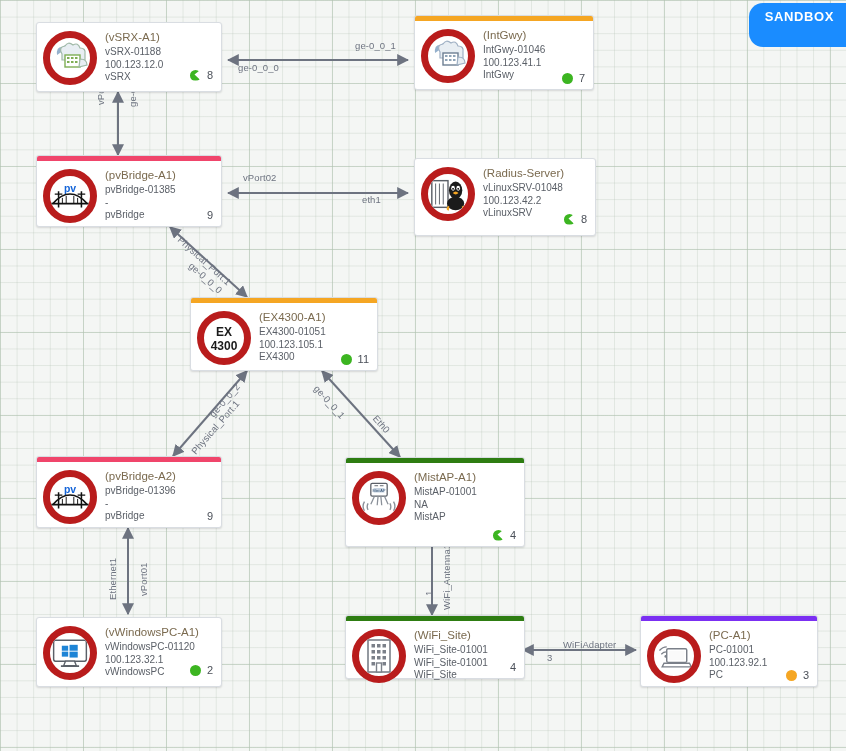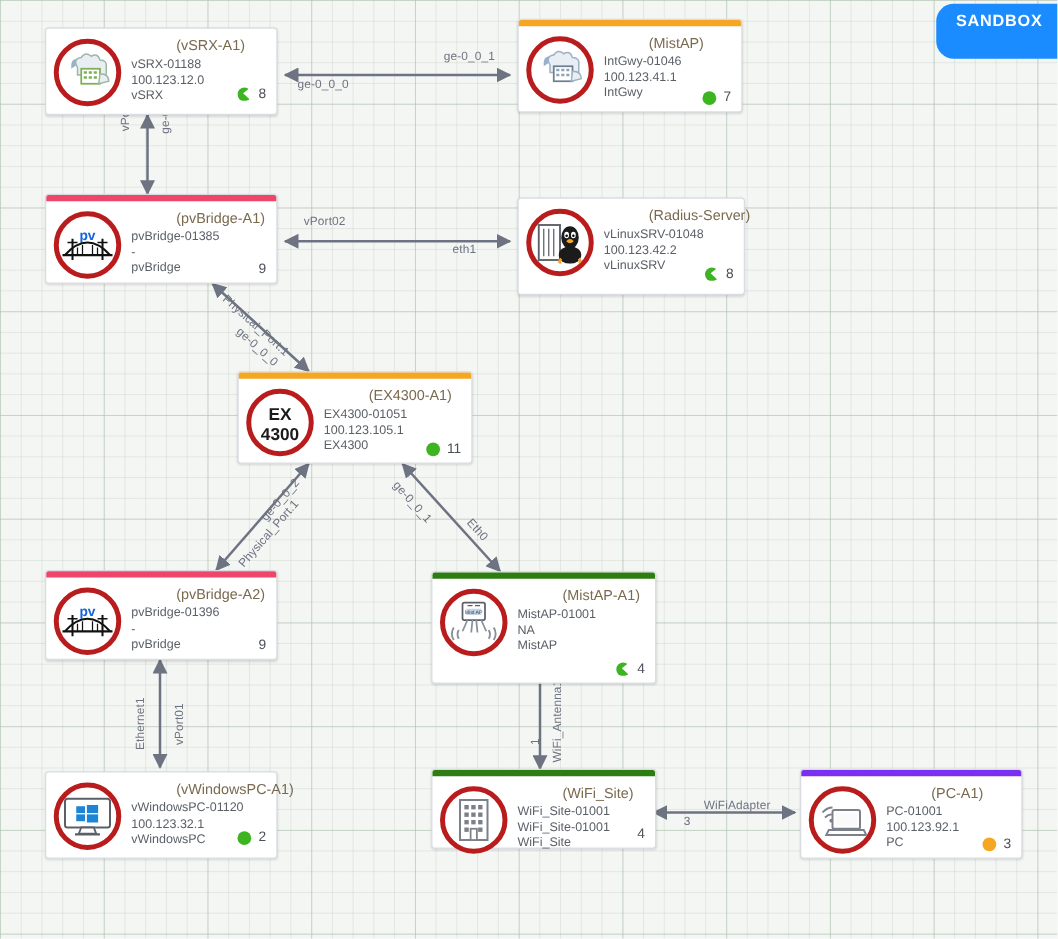--- a/index.html
+++ b/index.html
@@ -51,40 +51,39 @@
   .node-body {
     display: flex;
     align-items: flex-start;
     padding: 6px 8px 6px 6px;
     height: calc(100% - 5px);
     position: relative;
   }
   .node-icon {
     width: 54px; height: 54px;
     min-width: 54px;
-    border: 4px solid #b91c1c;
+    border: 7px solid #b91c1c;
     border-radius: 50%;
     background: #fff;
     display: flex; align-items: center; justify-content: center;
     margin-right: 8px;
     margin-top: 2px;
     overflow: hidden;
   }
   .node-text {
     padding-top: 2px;
     flex: 1;
     min-width: 0;
   }
   .node-title {
     font-size: 11.5px;
     color: #8a6d3b;
     color: #7a6a4f;
     margin-bottom: 3px;
     white-space: nowrap;
-    margin-left: 36px;
   }
   .node-line {
     font-size: 10px;
     color: #5b6068;
     line-height: 12.5px;
     white-space: nowrap;
   }
   .node-footer {
     position: absolute;
     right: 8px; bottom: 5px;
@@ -224,21 +223,21 @@
               <rect x="21" y="15" width="2.5" height="2"></rect>
               <rect x="25" y="15" width="2.5" height="2"></rect>
             <rect x="17" y="19" width="2.5" height="2"></rect>
               <rect x="21" y="19" width="2.5" height="2"></rect>
               <rect x="25" y="19" width="2.5" height="2"></rect>
           </g>
           <path d="M30 17 q7 0 7 6 l-8 2 z" fill="#e8eef3" stroke="#9fb0c4" stroke-width="1.2"></path>
         </svg>
       </div>
       <div class="node-text">
-        <div class="node-title">(MistAP)</div>
+        <div class="node-title">(IntGwy)</div>
         <div class="node-line">IntGwy-01046</div>
         <div class="node-line">100.123.41.1</div>
         <div class="node-line">IntGwy</div>
       </div>
       <div class="node-footer">
         <span class="status-dot" style="background:#3cb521;"></span>
         <span class="status-count">7</span>
       </div>
     </div>
   </div>

